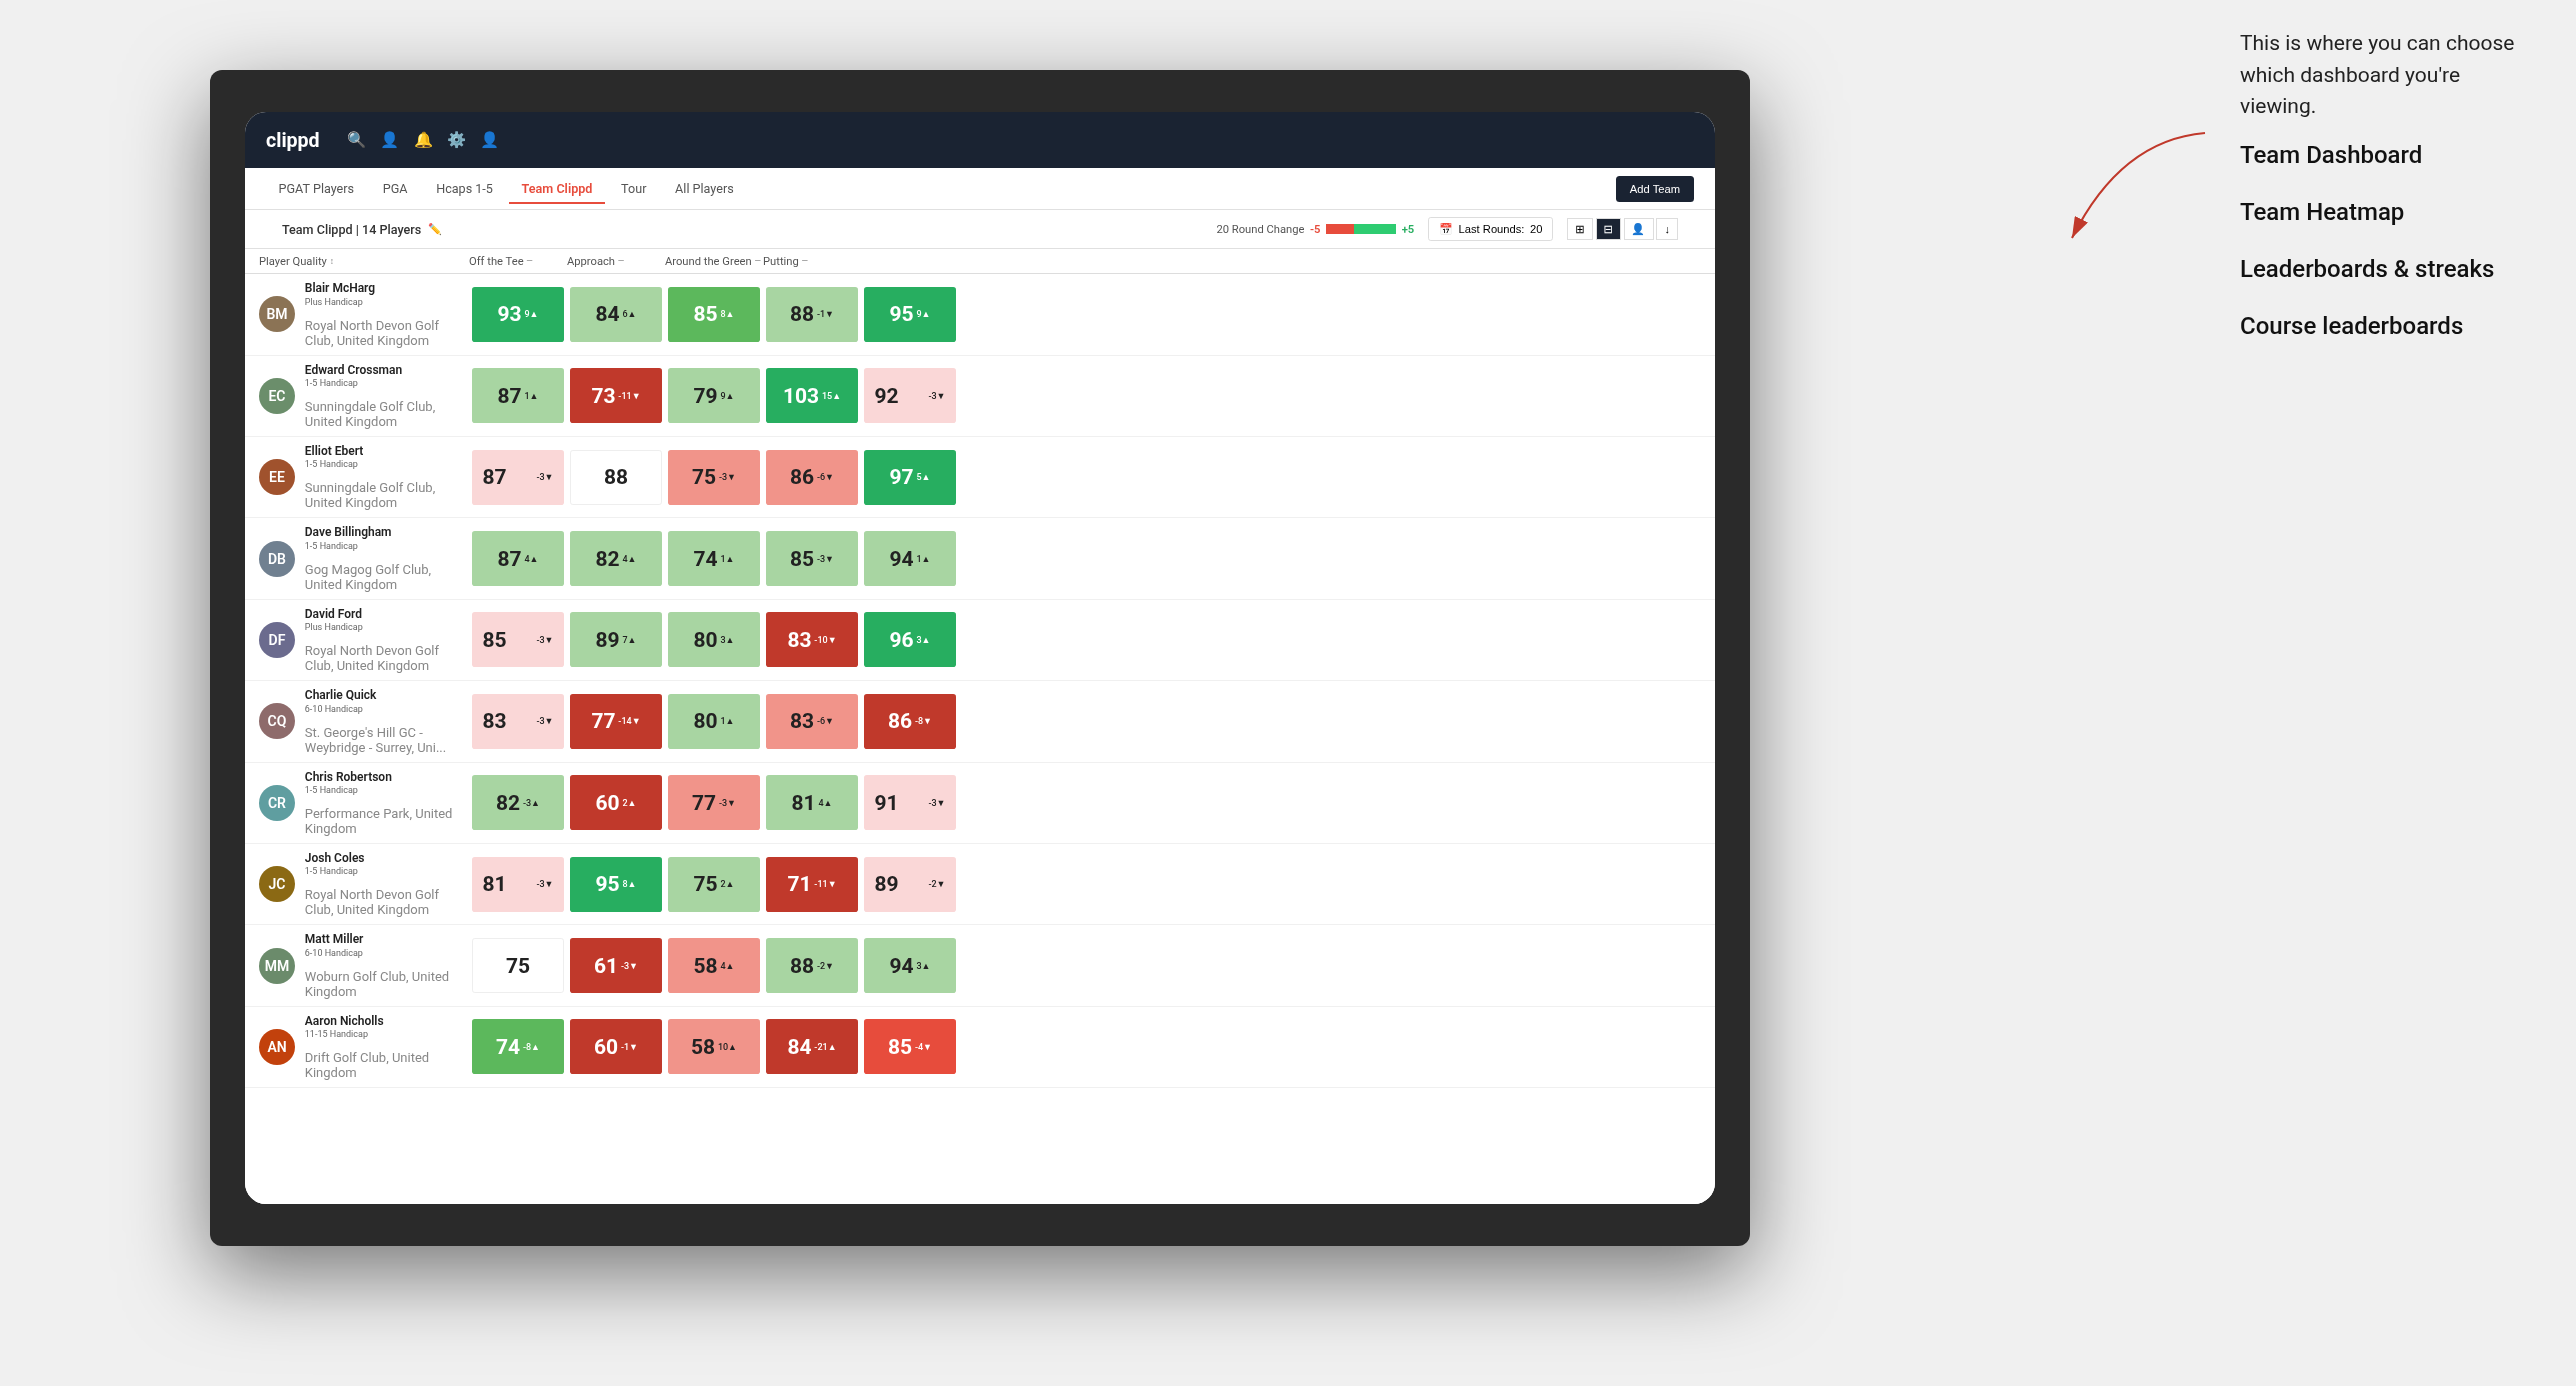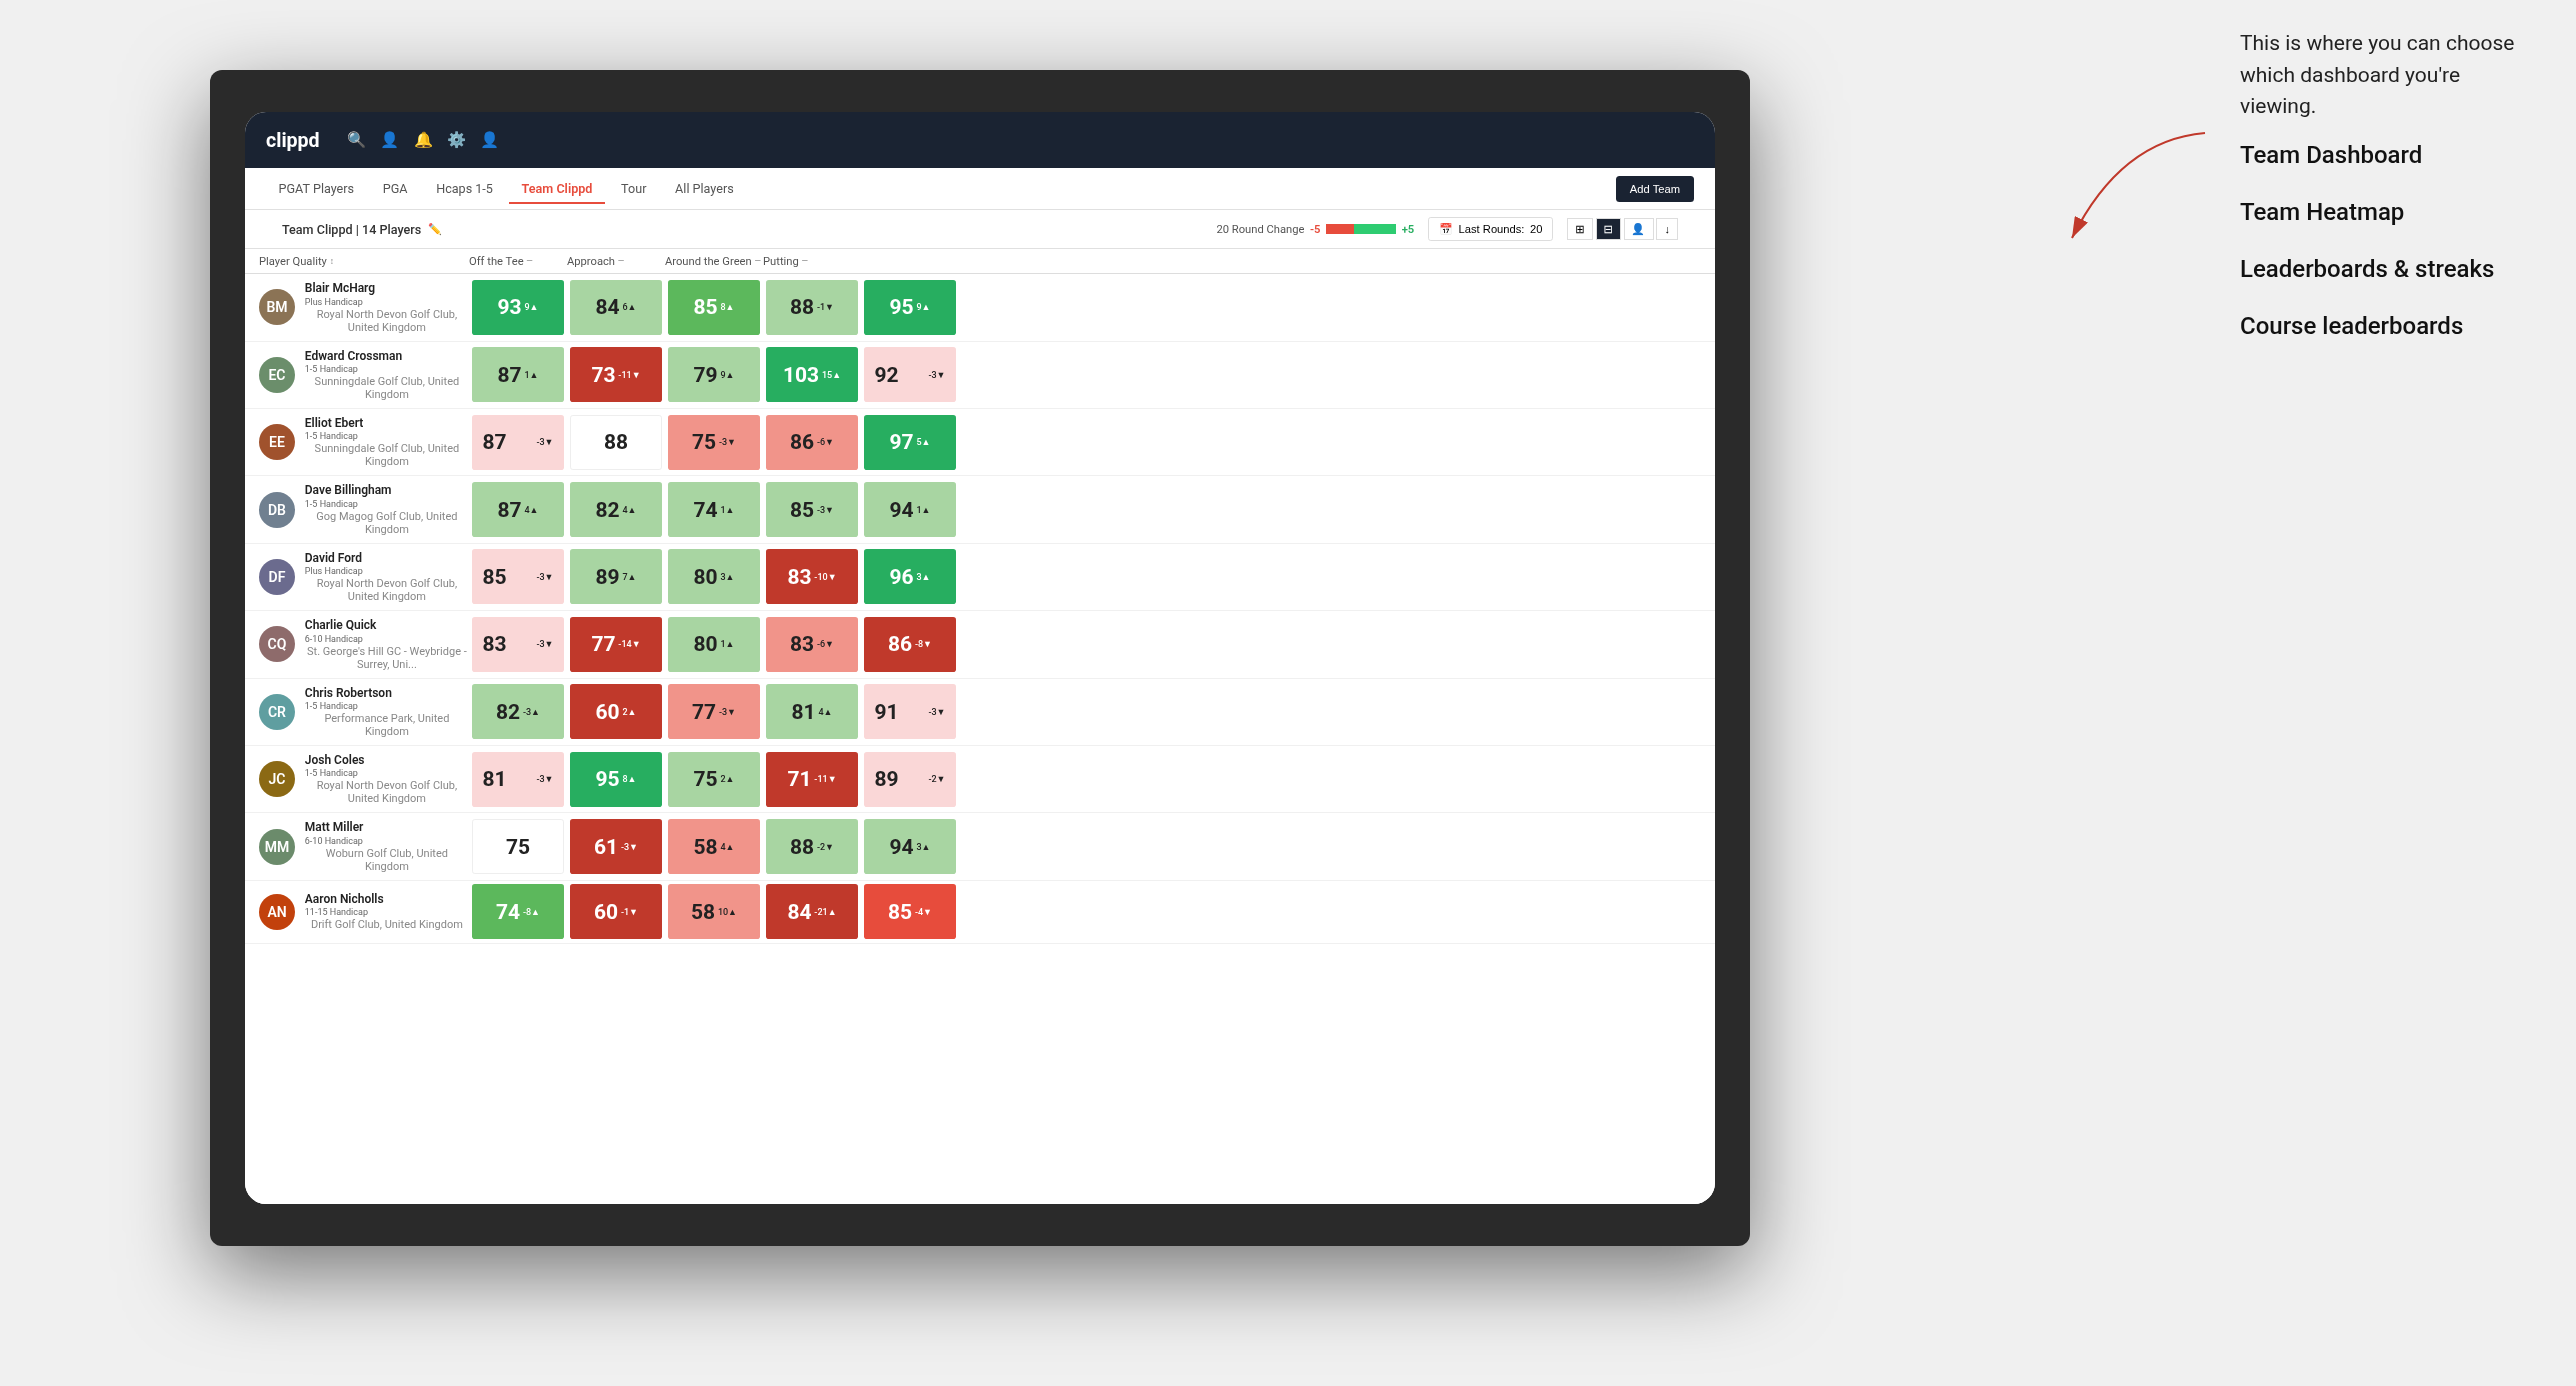--- a/index.html
+++ b/index.html
@@ -260,24 +260,23 @@
       font-size: 12px;
       font-weight: 600;
       color: #222;
     }
     .player-hcp {
       font-size: 9px;
       color: #666;
       margin-top: 1.4px;
     }
     .player-club {
-      font-size: 11px;
+      font-size: 13px;
       color: #888;
-      margin-top: 1px;
-      text-align: center;
+      margin-top: 11px;
     }
 
     
     .score-cell {
       display: flex;
       align-items: center;
       justify-content: center;
       height: 55px;
       margin: 2.8px 2.8px;
       border-radius: 2.8px;

